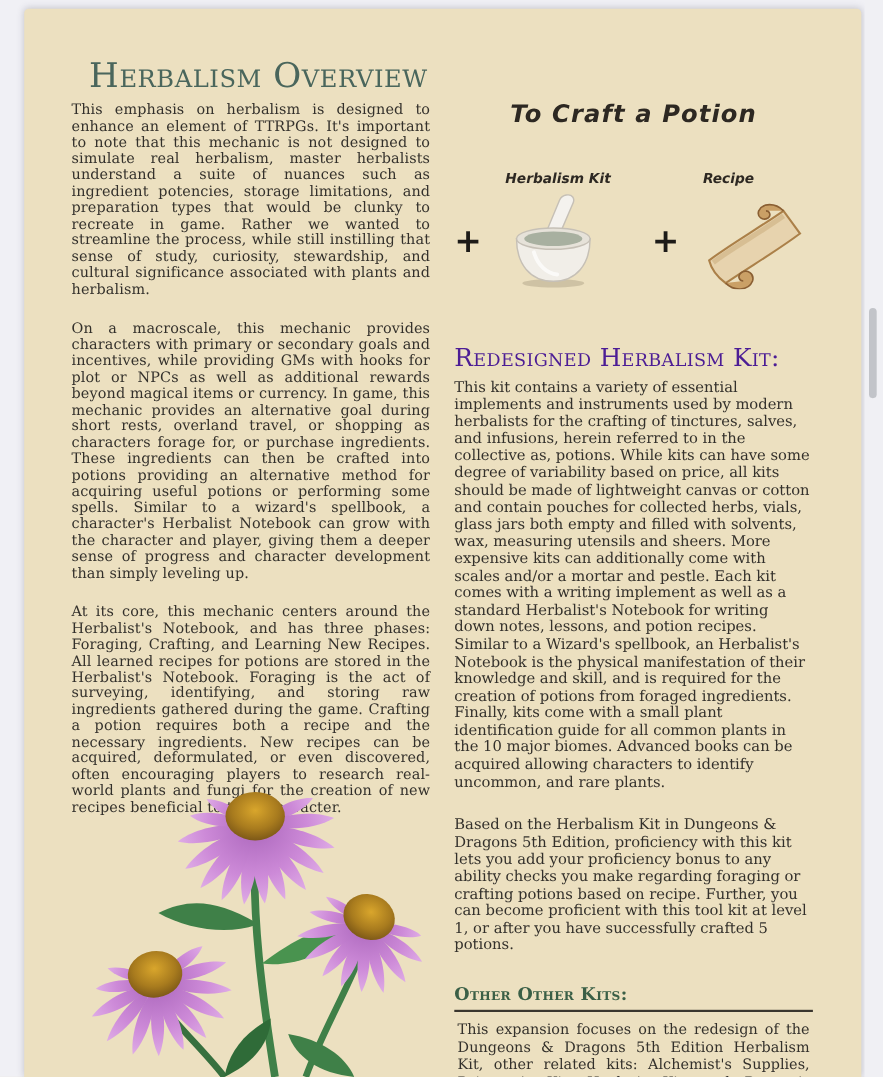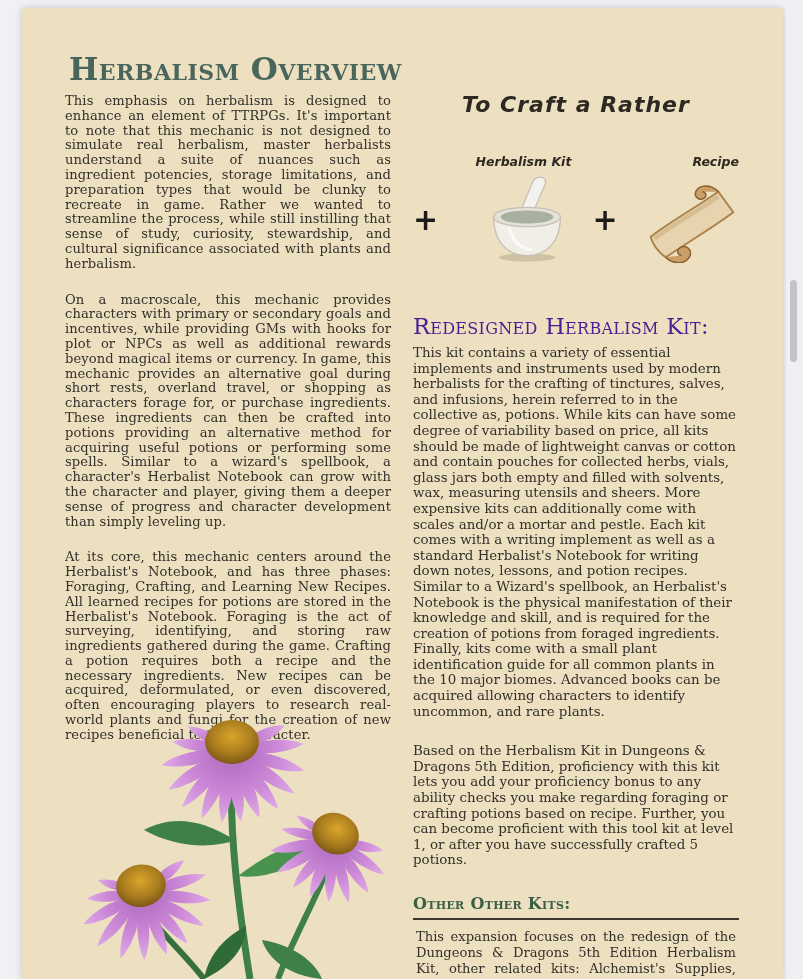--- a/index.html
+++ b/index.html
@@ -22,22 +22,22 @@
   .left-col{
     position:absolute;left:43px;top:44px;width:326px;
     color:#33302b;
   }
   .h1-title{
     font-variant:small-caps;
     font-size:31px;line-height:34px;
     color:#4a665c;
     letter-spacing:0.5px;
     white-space:nowrap;
-    font-weight:700;
-    margin:0 0 8px 4px;
+    font-weight:400;
+    margin:0 0 8px 16px;
   }
   .body-p{
     font-size:13.1px;line-height:14.8px;
     text-align:justify;
     margin:0 0 21px 0;
     letter-spacing:0.1px;
   }
   
   .right-col{
     position:absolute;left:391px;top:84px;width:326px;
@@ -50,21 +50,21 @@
     font-size:22px;
     letter-spacing:1px;
     text-align:center;
     color:#2d2822;
     margin:0;
   }
   .craft-row{
     display:flex;justify-content:space-between;
     margin-top:16px;height:138px;
   }
-  .craft-item{display:flex;flex-direction:column;align-items:flex-end;}
+  .craft-item{display:flex;flex-direction:column;align-items:flex-start;}
   .craft-item.w1{width:100px}
   .craft-item.w2{width:112px}
   .craft-label{
     font-family:"DejaVu Sans", sans-serif;
     font-style:italic;font-weight:600;
     font-size:12.5px;line-height:15px;
     text-align:center;color:#2d2822;
     height:36px;display:flex;align-items:flex-end;justify-content:center;
   }
   .craft-icon{height:96px;display:flex;align-items:center;justify-content:center;}
@@ -211,21 +211,21 @@
           <path transform="rotate(92)" d="M0,8 C-8,24 -7,48 0,60 C7,48 8,24 0,8 Z"></path>
           <path transform="rotate(114)" d="M0,8 C-7,20 -6,40 0,50 C6,40 7,20 0,8 Z"></path>
         </g>
         <ellipse cx="0" cy="-8" rx="27" ry="23" fill="url(#cone)"></ellipse>
       </g>
     </svg>
   </div>
 
   <div class="right-col">
 
-    <div class="craft-title">To Craft a Rather</div>
+    <div class="craft-title">To Craft a Potion</div>
 
     <div class="craft-row">
 
       <div class="plus-sign">+</div>
 
       <div class="craft-item w2">
         <div class="craft-label">Herbalism Kit</div>
         <div class="craft-icon">
           <svg width="88" height="94" viewBox="0 0 100 104">
             <ellipse cx="50" cy="98" rx="32" ry="4.5" fill="rgba(70,60,40,0.18)"></ellipse>

